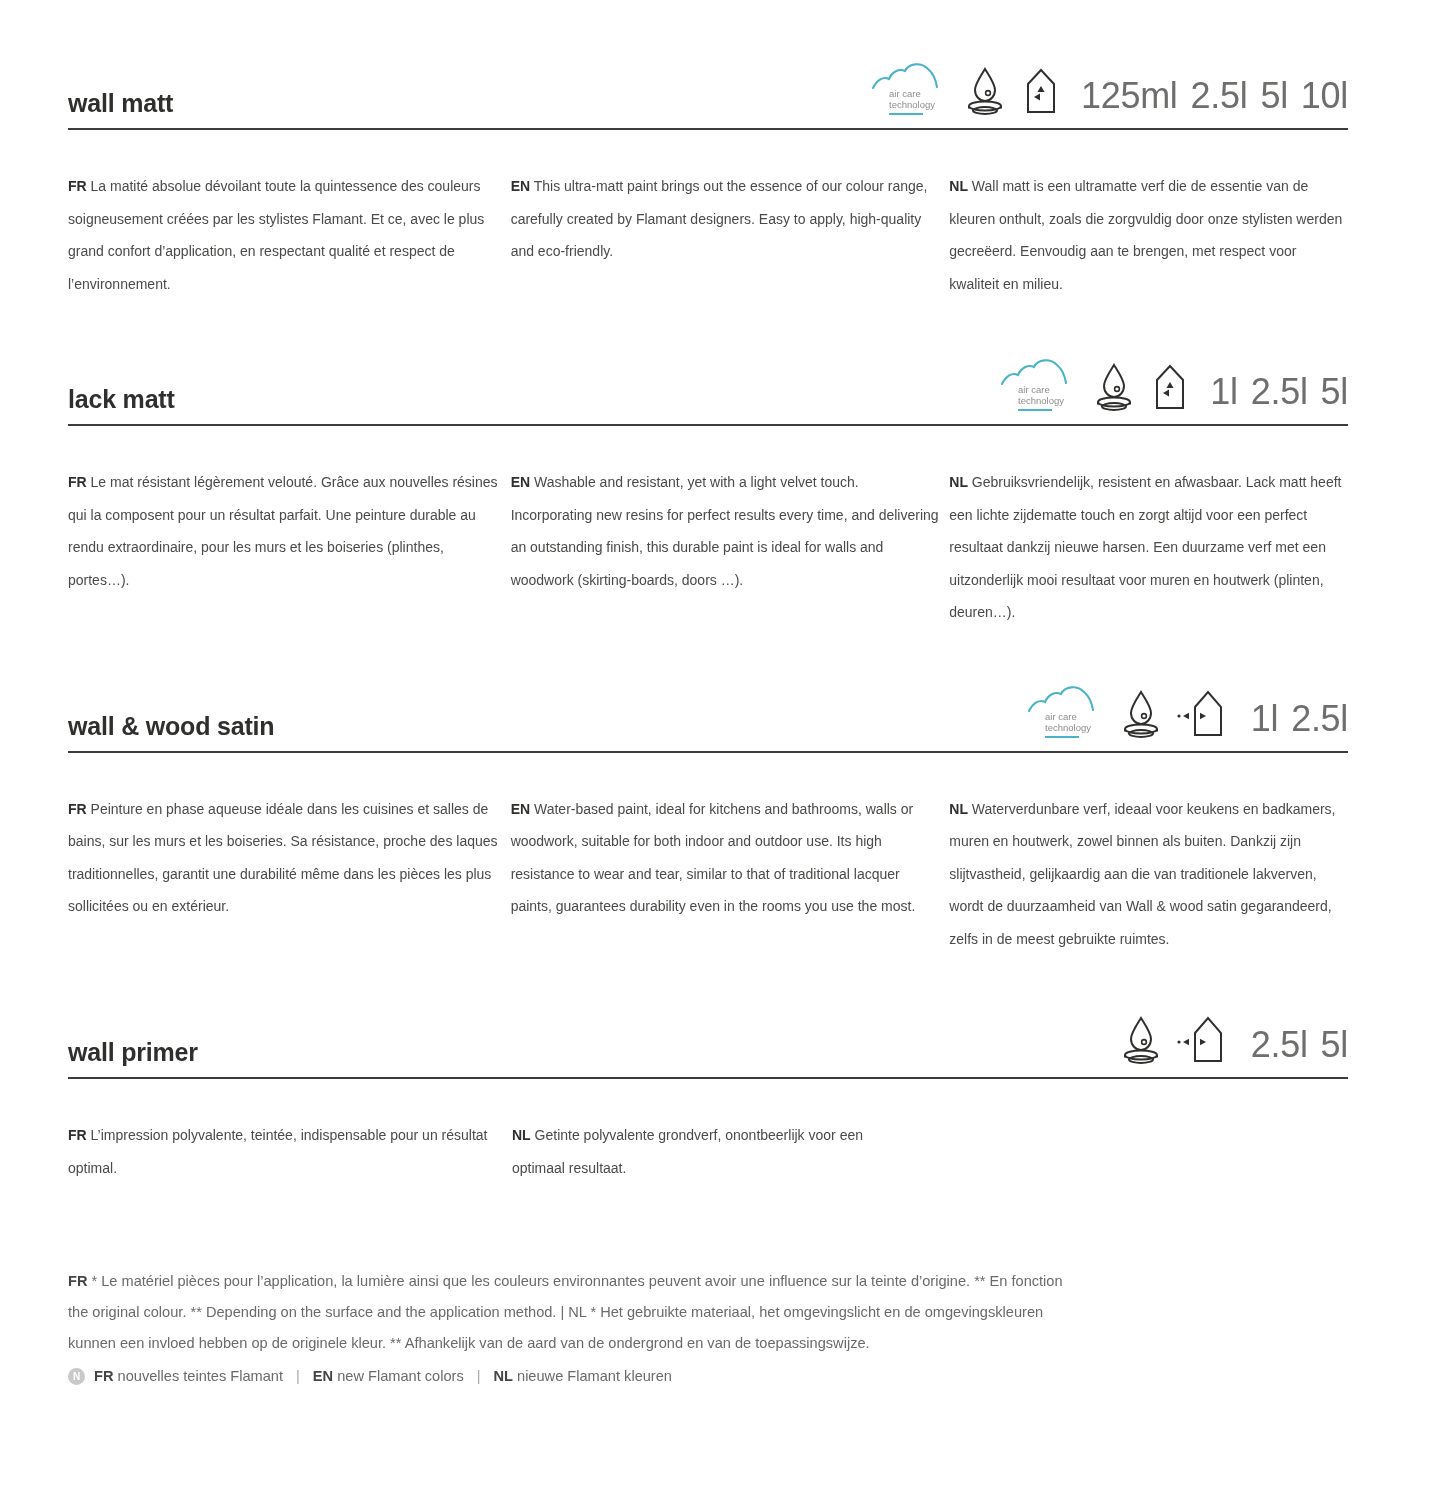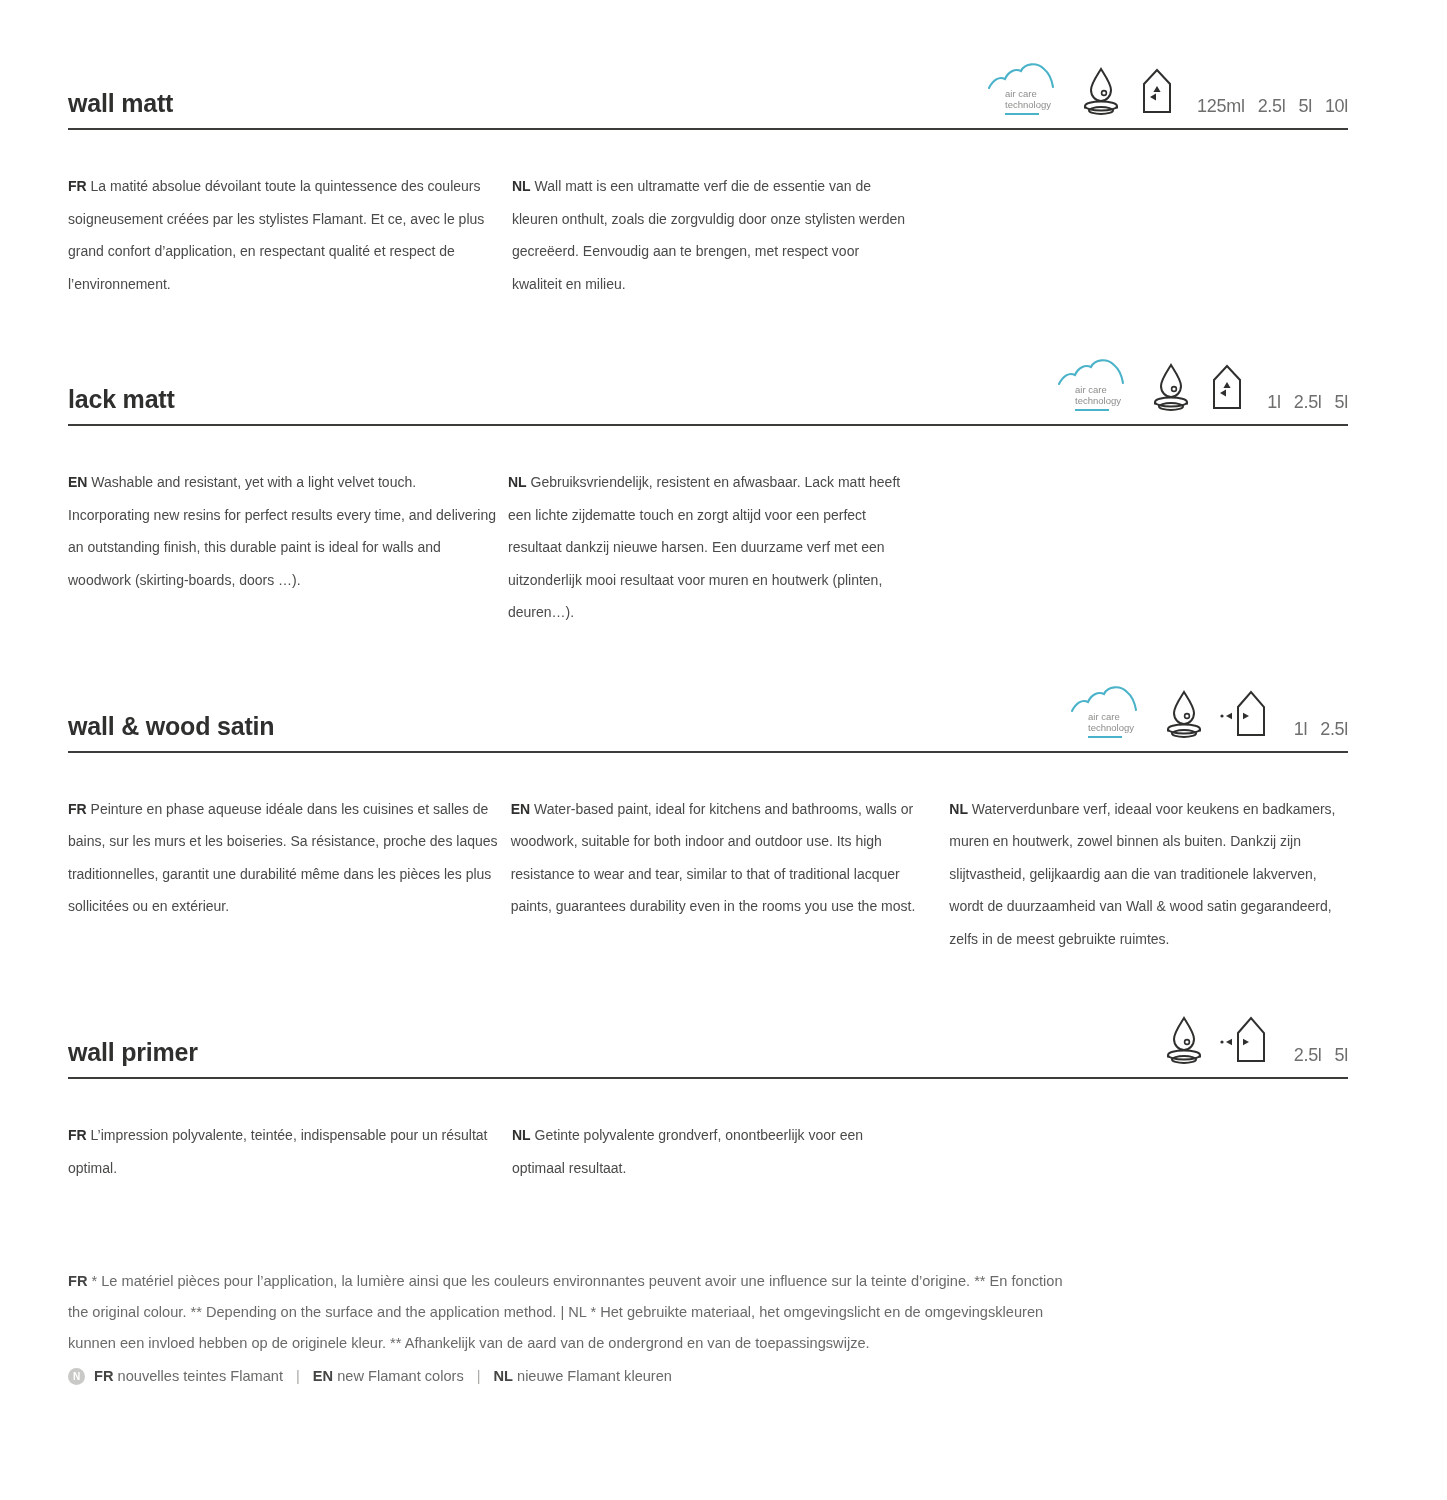--- a/index.html
+++ b/index.html
@@ -71,21 +71,21 @@
   .ico.house{width:48px;margin-right:6px;}
   .ico.house.arrow{width:62px;}
   .sizes{
     display:flex;
     align-items:baseline;
     gap:13px;
     margin-left:10px;
     padding-bottom:1px;
   }
   .size{
-    font-size:18px;
+    font-size:36px;
     color:#6e6e6c;
     letter-spacing:-0.3px;
     white-space:nowrap;
     font-weight:400;
   }
 
   
   .cols{
     display:flex;
     padding-top:24px;
@@ -175,20 +175,23 @@
             <span class="size">5l</span>
             <span class="size">10l</span>
           </div>
         </div>
       </div>
       <div class="rule"></div>
       <div class="cols">
         <div class="col c1">
           <div class="ptxt"><span class="lang">FR</span> <span>La matité absolue dévoilant toute la quintessence des couleurs soigneusement créées par les stylistes Flamant. Et ce, avec le plus grand confort d’application, en respectant qualité et respect de l’environnement.</span></div>
         </div>
+        <div class="col c2">
+          <div class="ptxt"><span class="lang">EN</span> <span>This ultra-matt paint brings out the essence of our colour range, carefully created by Flamant designers. Easy to apply, high-quality and eco-friendly.</span></div>
+        </div>
         <div class="col c3">
           <div class="ptxt"><span class="lang">NL</span> <span>Wall matt is een ultramatte verf die de essentie van de kleuren onthult, zoals die zorgvuldig door onze stylisten werden gecreëerd. Eenvoudig aan te brengen, met respect voor kwaliteit en milieu.</span></div>
         </div>
       </div>
     </div>
 
     <div class="section" style="padding-top:54px;">
       <div class="sec-head">
         <div class="sec-title">lack matt</div>
         <div class="icons">
@@ -219,20 +222,23 @@
           </div>
           <div class="sizes">
             <span class="size">1l</span>
             <span class="size">2.5l</span>
             <span class="size">5l</span>
           </div>
         </div>
       </div>
       <div class="rule"></div>
       <div class="cols">
+        <div class="col c1">
+          <div class="ptxt"><span class="lang">FR</span> <span>Le mat résistant légèrement velouté. Grâce aux nouvelles résines qui la composent pour un résultat parfait. Une peinture durable au rendu extraordinaire, pour les murs et les boiseries (plinthes, portes…).</span></div>
+        </div>
         <div class="col c2">
           <div class="ptxt"><span class="lang">EN</span> <span>Washable and resistant, yet with a light velvet touch. Incorporating new resins for perfect results every time, and delivering an outstanding finish, this durable paint is ideal for walls and woodwork (skirting-boards, doors …).</span></div>
         </div>
         <div class="col c3">
           <div class="ptxt"><span class="lang">NL</span> <span>Gebruiksvriendelijk, resistent en afwasbaar. Lack matt heeft een lichte zijdematte touch en zorgt altijd voor een perfect resultaat dankzij nieuwe harsen. Een duurzame verf met een uitzonderlijk mooi resultaat voor muren en houtwerk (plinten, deuren…).</span></div>
         </div>
       </div>
     </div>
 
     <div class="section" style="padding-top:52px;">

